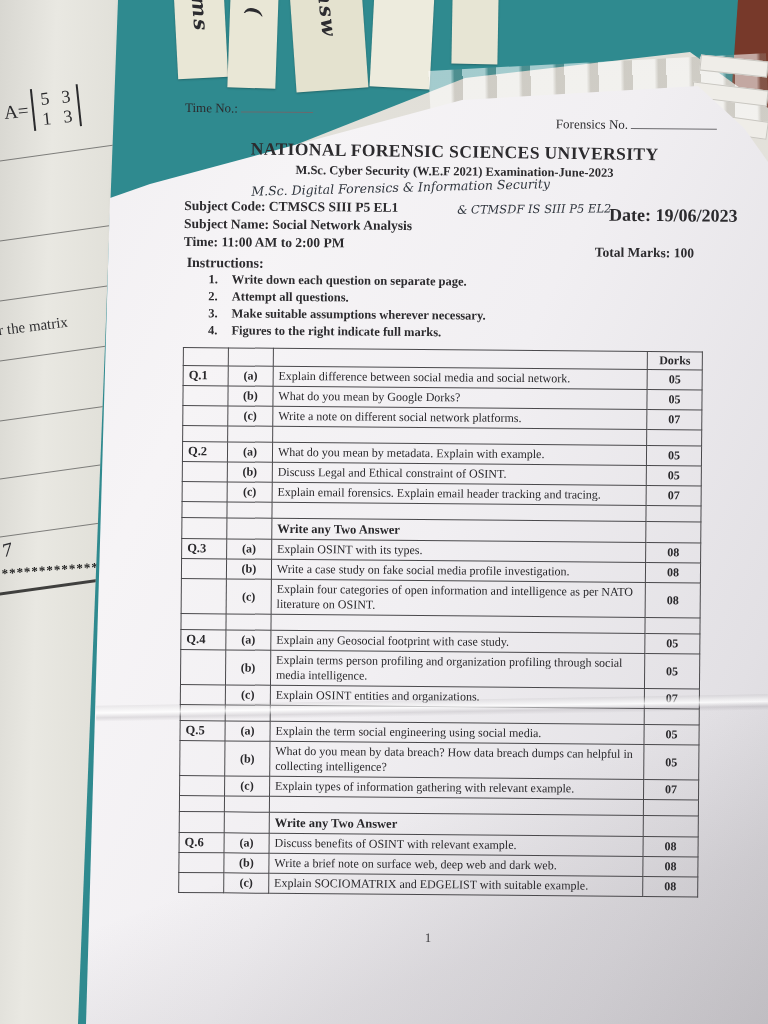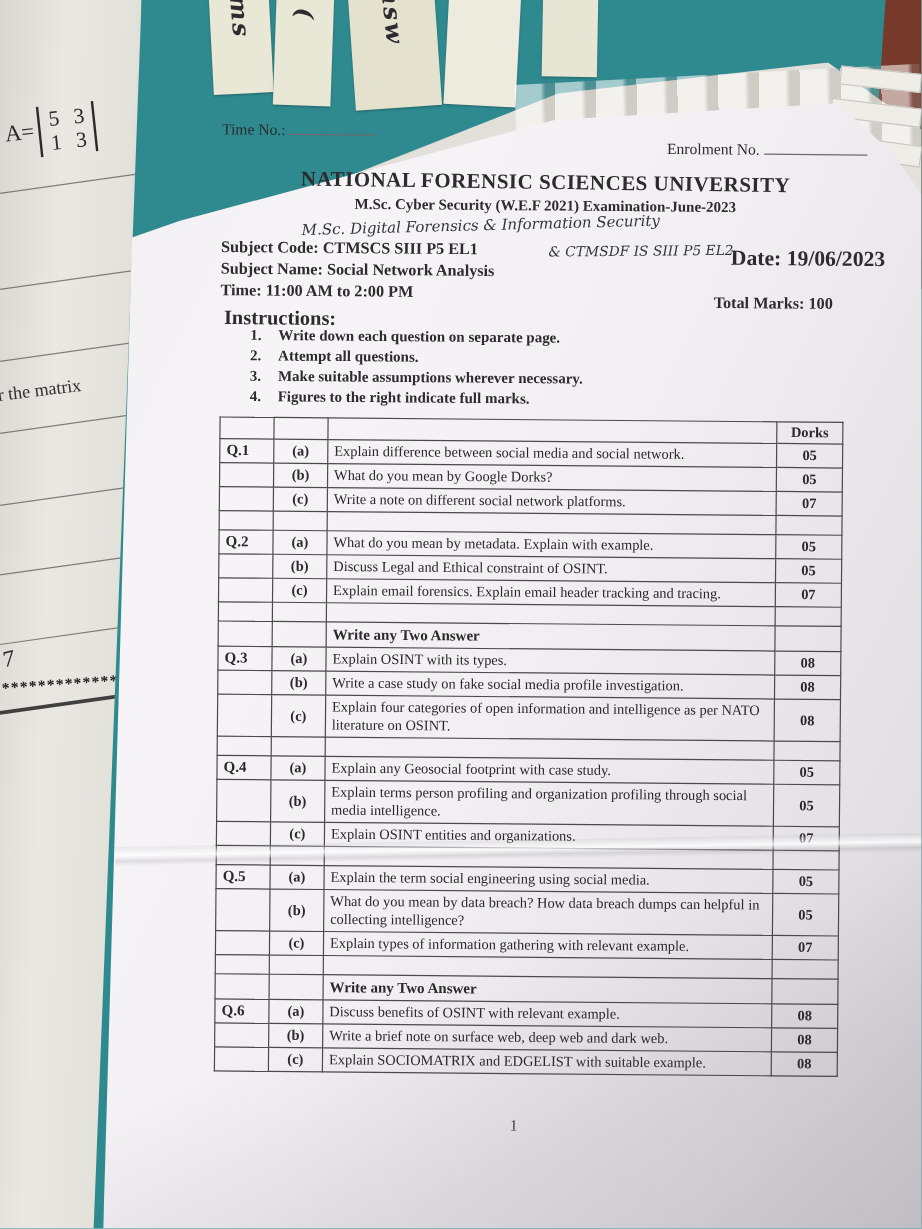--- a/index.html
+++ b/index.html
@@ -150,39 +150,39 @@
   </div>
 
   <div class="paper"></div>
 
   <div class="paper-content">
     <div class="abs" style="left:185px; top:100px; font-size:13px;">
       <span>Time No.:</span>
       <span class="u-line" style="width:72px"></span>
     </div>
     <div class="abs" style="left:556px; top:113px; font-size:13px;">
-      <span>Enrolment No.</span>
+      <span>Forensics No.</span>
       <span class="u-line" style="width:86px"></span>
     </div>
 
     <div class="abs title-box" style="white-space:normal;">
       <div class="title">NATIONAL FORENSIC SCIENCES UNIVERSITY</div>
       <div class="subtitle">M.Sc. Cyber Security (W.E.F 2021) Examination-June-2023</div>
     </div>
     <div class="abs hand" style="left:252px; top:178px; font-size:12.5px; transform:rotate(-2deg);">M.Sc. Digital Forensics &amp; Information Security</div>
 
     <div class="abs b" style="left:185px; top:198px; font-size:13.5px;">Subject Code: CTMSCS SIII P5 EL1</div>
     <div class="abs hand" style="left:458px; top:199px; font-size:11.5px; transform:rotate(-1deg);">&amp; CTMSDF IS SIII P5 EL2</div>
     <div class="abs b" style="left:610px; top:201px; font-size:18px;">Date: 19/06/2023</div>
 
     <div class="abs b" style="left:185px; top:216px; font-size:13.5px;">Subject Name: Social Network Analysis</div>
     <div class="abs b" style="left:185px; top:234px; font-size:13.5px;">Time:  11:00 AM to 2:00 PM</div>
     <div class="abs b" style="left:596px; top:241px; font-size:13.5px;">Total Marks: 100</div>
 
-    <div class="abs b" style="left:188px; top:255px; font-size:17px;">Instructions:</div>
+    <div class="abs b" style="left:188px; top:255px; font-size:14px;">Instructions:</div>
     <div class="instr-list">
         <div class="row">
           <span>1.</span>
           <span>Write down each question on separate page.</span>
         </div>
         <div class="row">
           <span>2.</span>
           <span>Attempt all questions.</span>
         </div>
         <div class="row">

